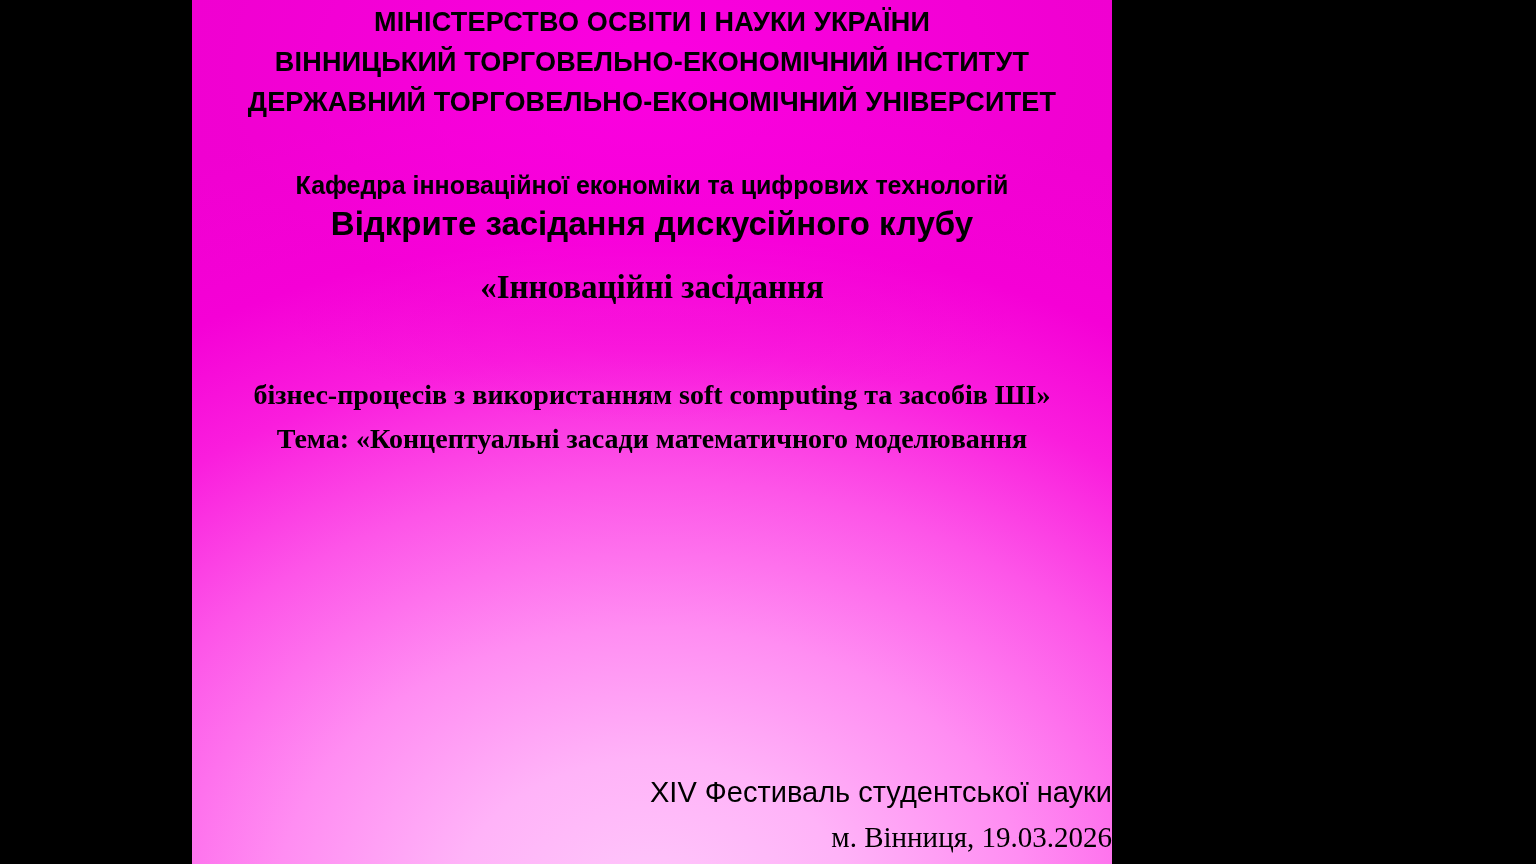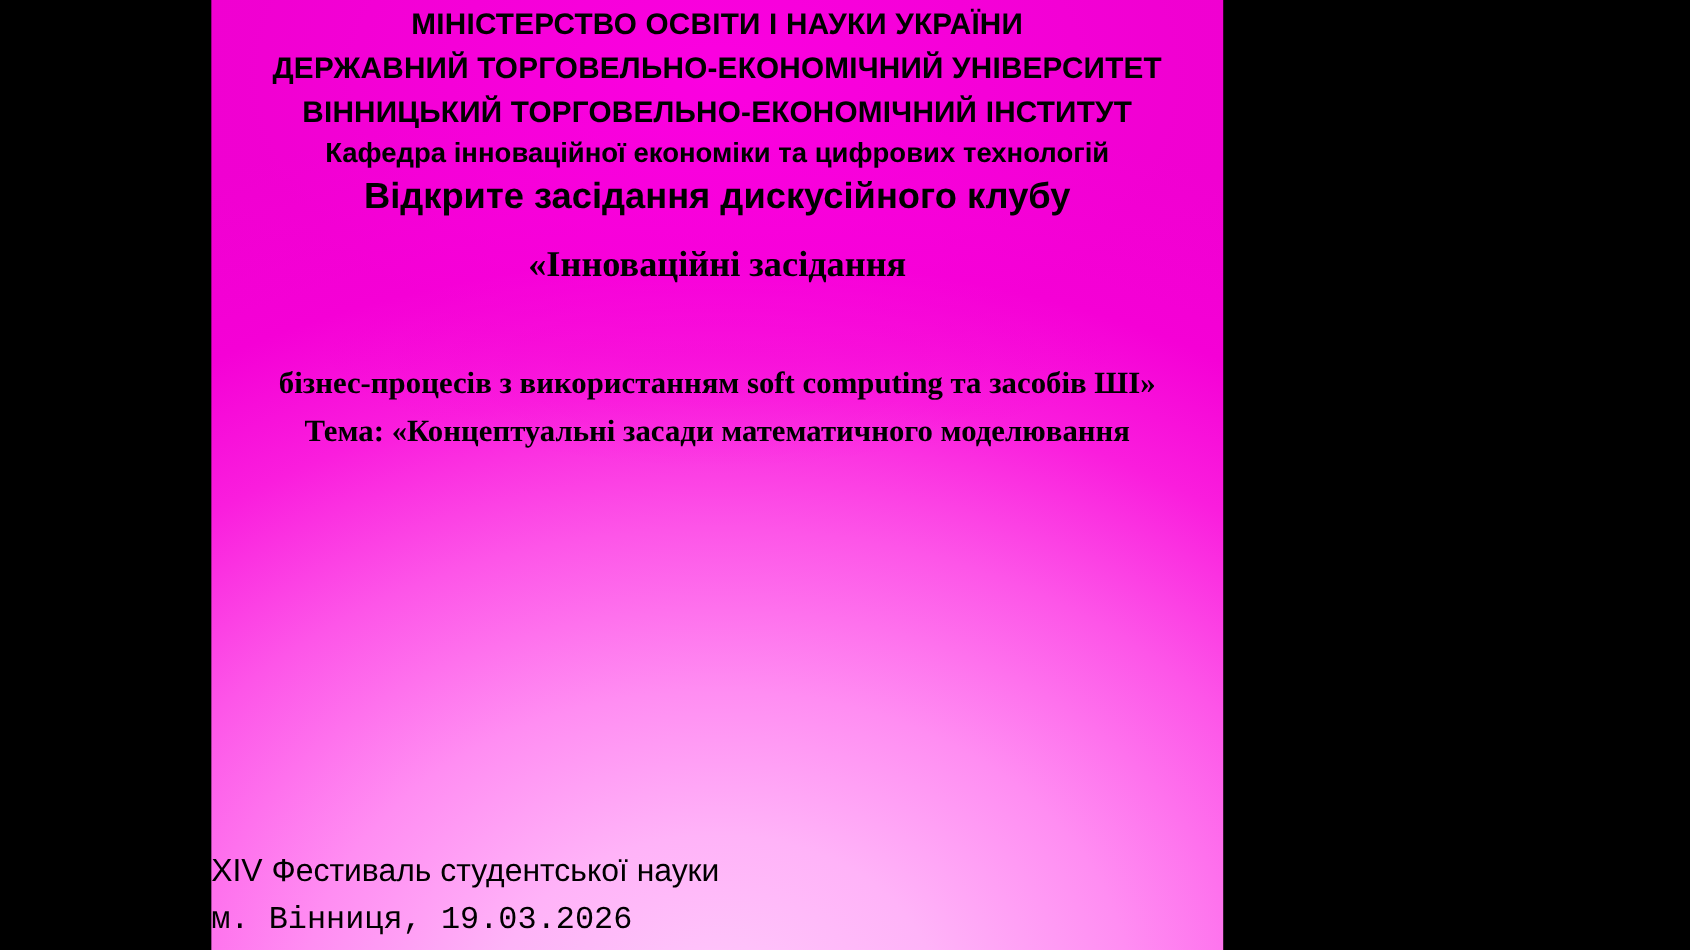--- a/index.html
+++ b/index.html
@@ -54,20 +54,21 @@
   }
   .org-line {
     font-family: "Liberation Sans", sans-serif;
     font-weight: bold;
     font-size: 27px;
     line-height: 40px;
     letter-spacing: 0.2px;
     white-space: nowrap;
   }
   .dept-line {
+    margin-top: 46px;
     font-family: "Liberation Sans", sans-serif;
     font-weight: bold;
     font-size: 25px;
     line-height: 34px;
   }
   .event-title {
     font-family: "Liberation Sans", sans-serif;
     font-weight: bold;
     font-size: 33px;
     line-height: 44px;
@@ -85,31 +86,31 @@
     font-weight: bold;
     font-size: 28px;
     line-height: 44px;
   }
   .footer-block {
     position: absolute;
     left: 0;
     right: 0;
     bottom: 8px;
     z-index: 3;
-    text-align: left;
+    text-align: right;
   }
   .festival-line {
     font-family: "Liberation Sans", sans-serif;
     font-size: 29px;
     line-height: 40px;
     color: #000000;
   }
   .place-date-line {
     margin-top: 6px;
-    font-family: Liberation Mono, monospace;
+    font-family: Liberation Serif, serif;
     font-size: 29px;
     line-height: 38px;
     color: #000000;
   }
   .side-bar {
     position: absolute;
     top: 0;
     width: 192px;
     height: 864px;
     background: #000000;
@@ -121,22 +122,22 @@
 </head>
 <body>
 
 <div class="slide-stage">
 
   <div class="slide">
     <div class="content">
 
       <div class="heading-block">
         <div class="org-line">МІНІСТЕРСТВО ОСВІТИ І НАУКИ УКРАЇНИ</div>
+        <div class="org-line">ВІННИЦЬКИЙ ТОРГОВЕЛЬНО-ЕКОНОМІЧНИЙ ІНСТИТУТ</div>
         <div class="org-line">ДЕРЖАВНИЙ ТОРГОВЕЛЬНО-ЕКОНОМІЧНИЙ УНІВЕРСИТЕТ</div>
-        <div class="org-line">ВІННИЦЬКИЙ ТОРГОВЕЛЬНО-ЕКОНОМІЧНИЙ ІНСТИТУТ</div>
         <div class="dept-line">Кафедра інноваційної економіки та цифрових технологій</div>
       </div>
 
       <div class="event-title">Відкрите засідання  дискусійного клубу</div>
 
       <div class="club-topic">
         <div>«Інноваційні засідання</div>
       </div>
 
       <div class="theme-block">

